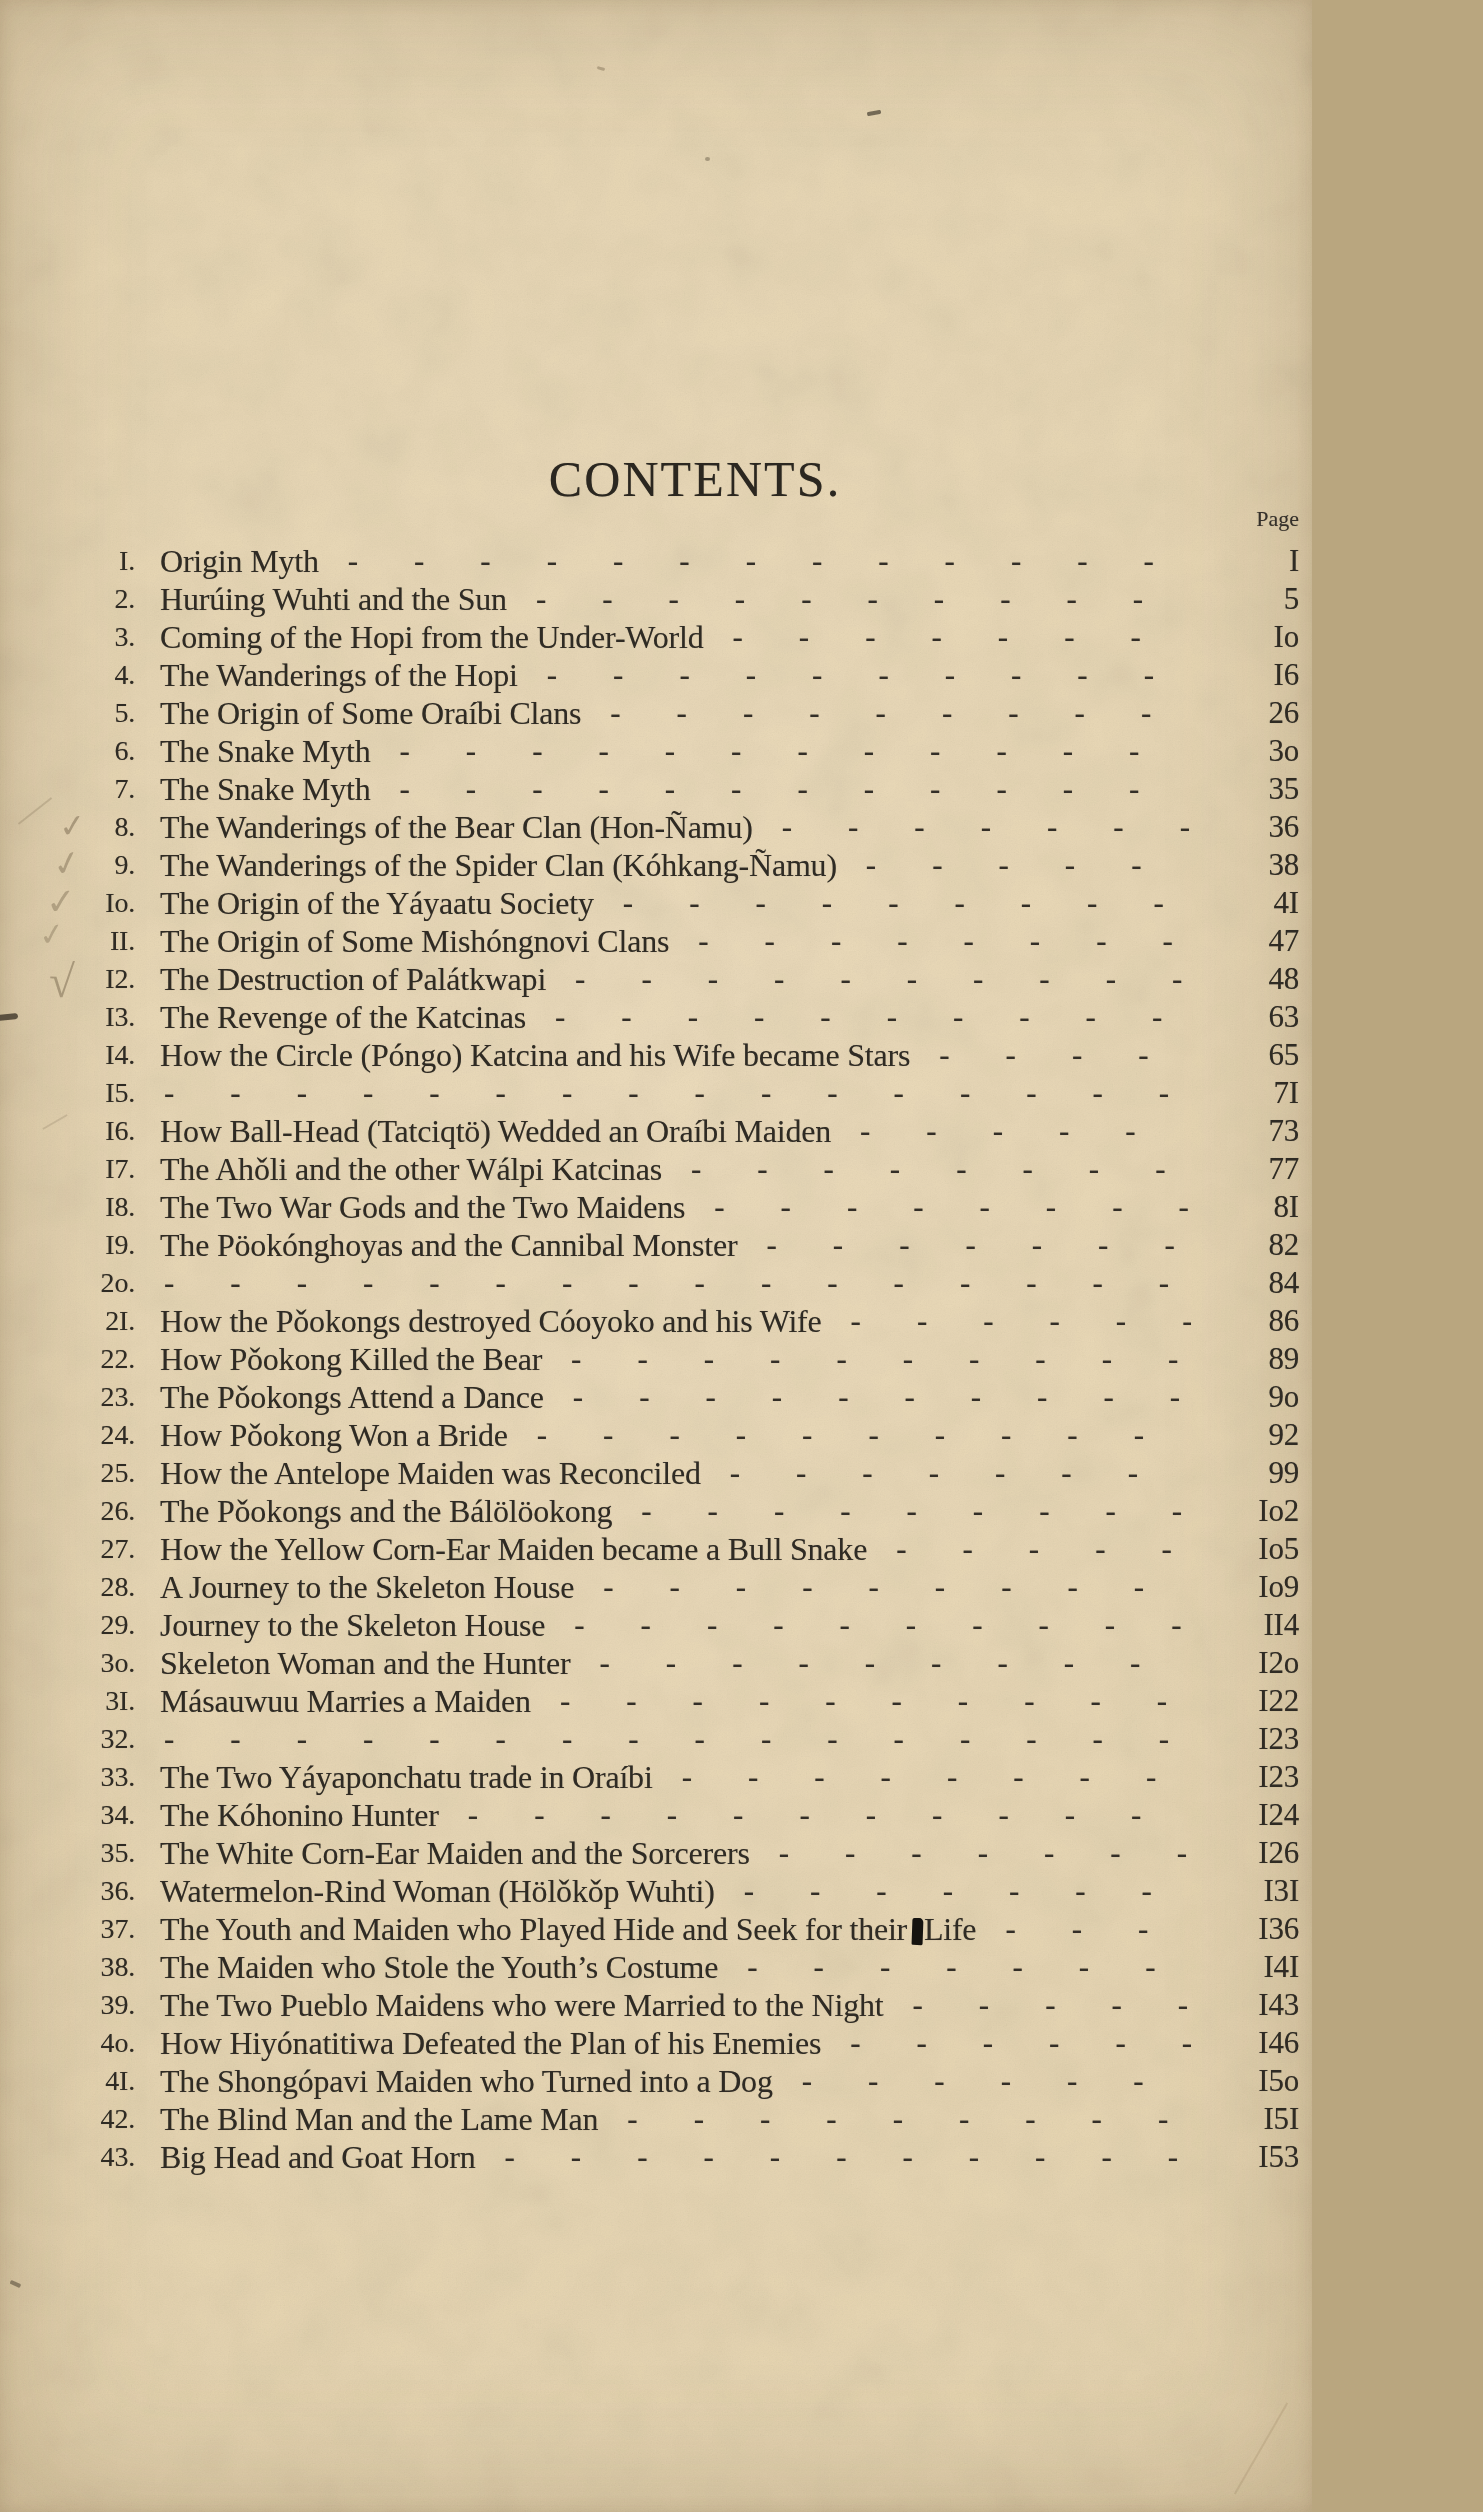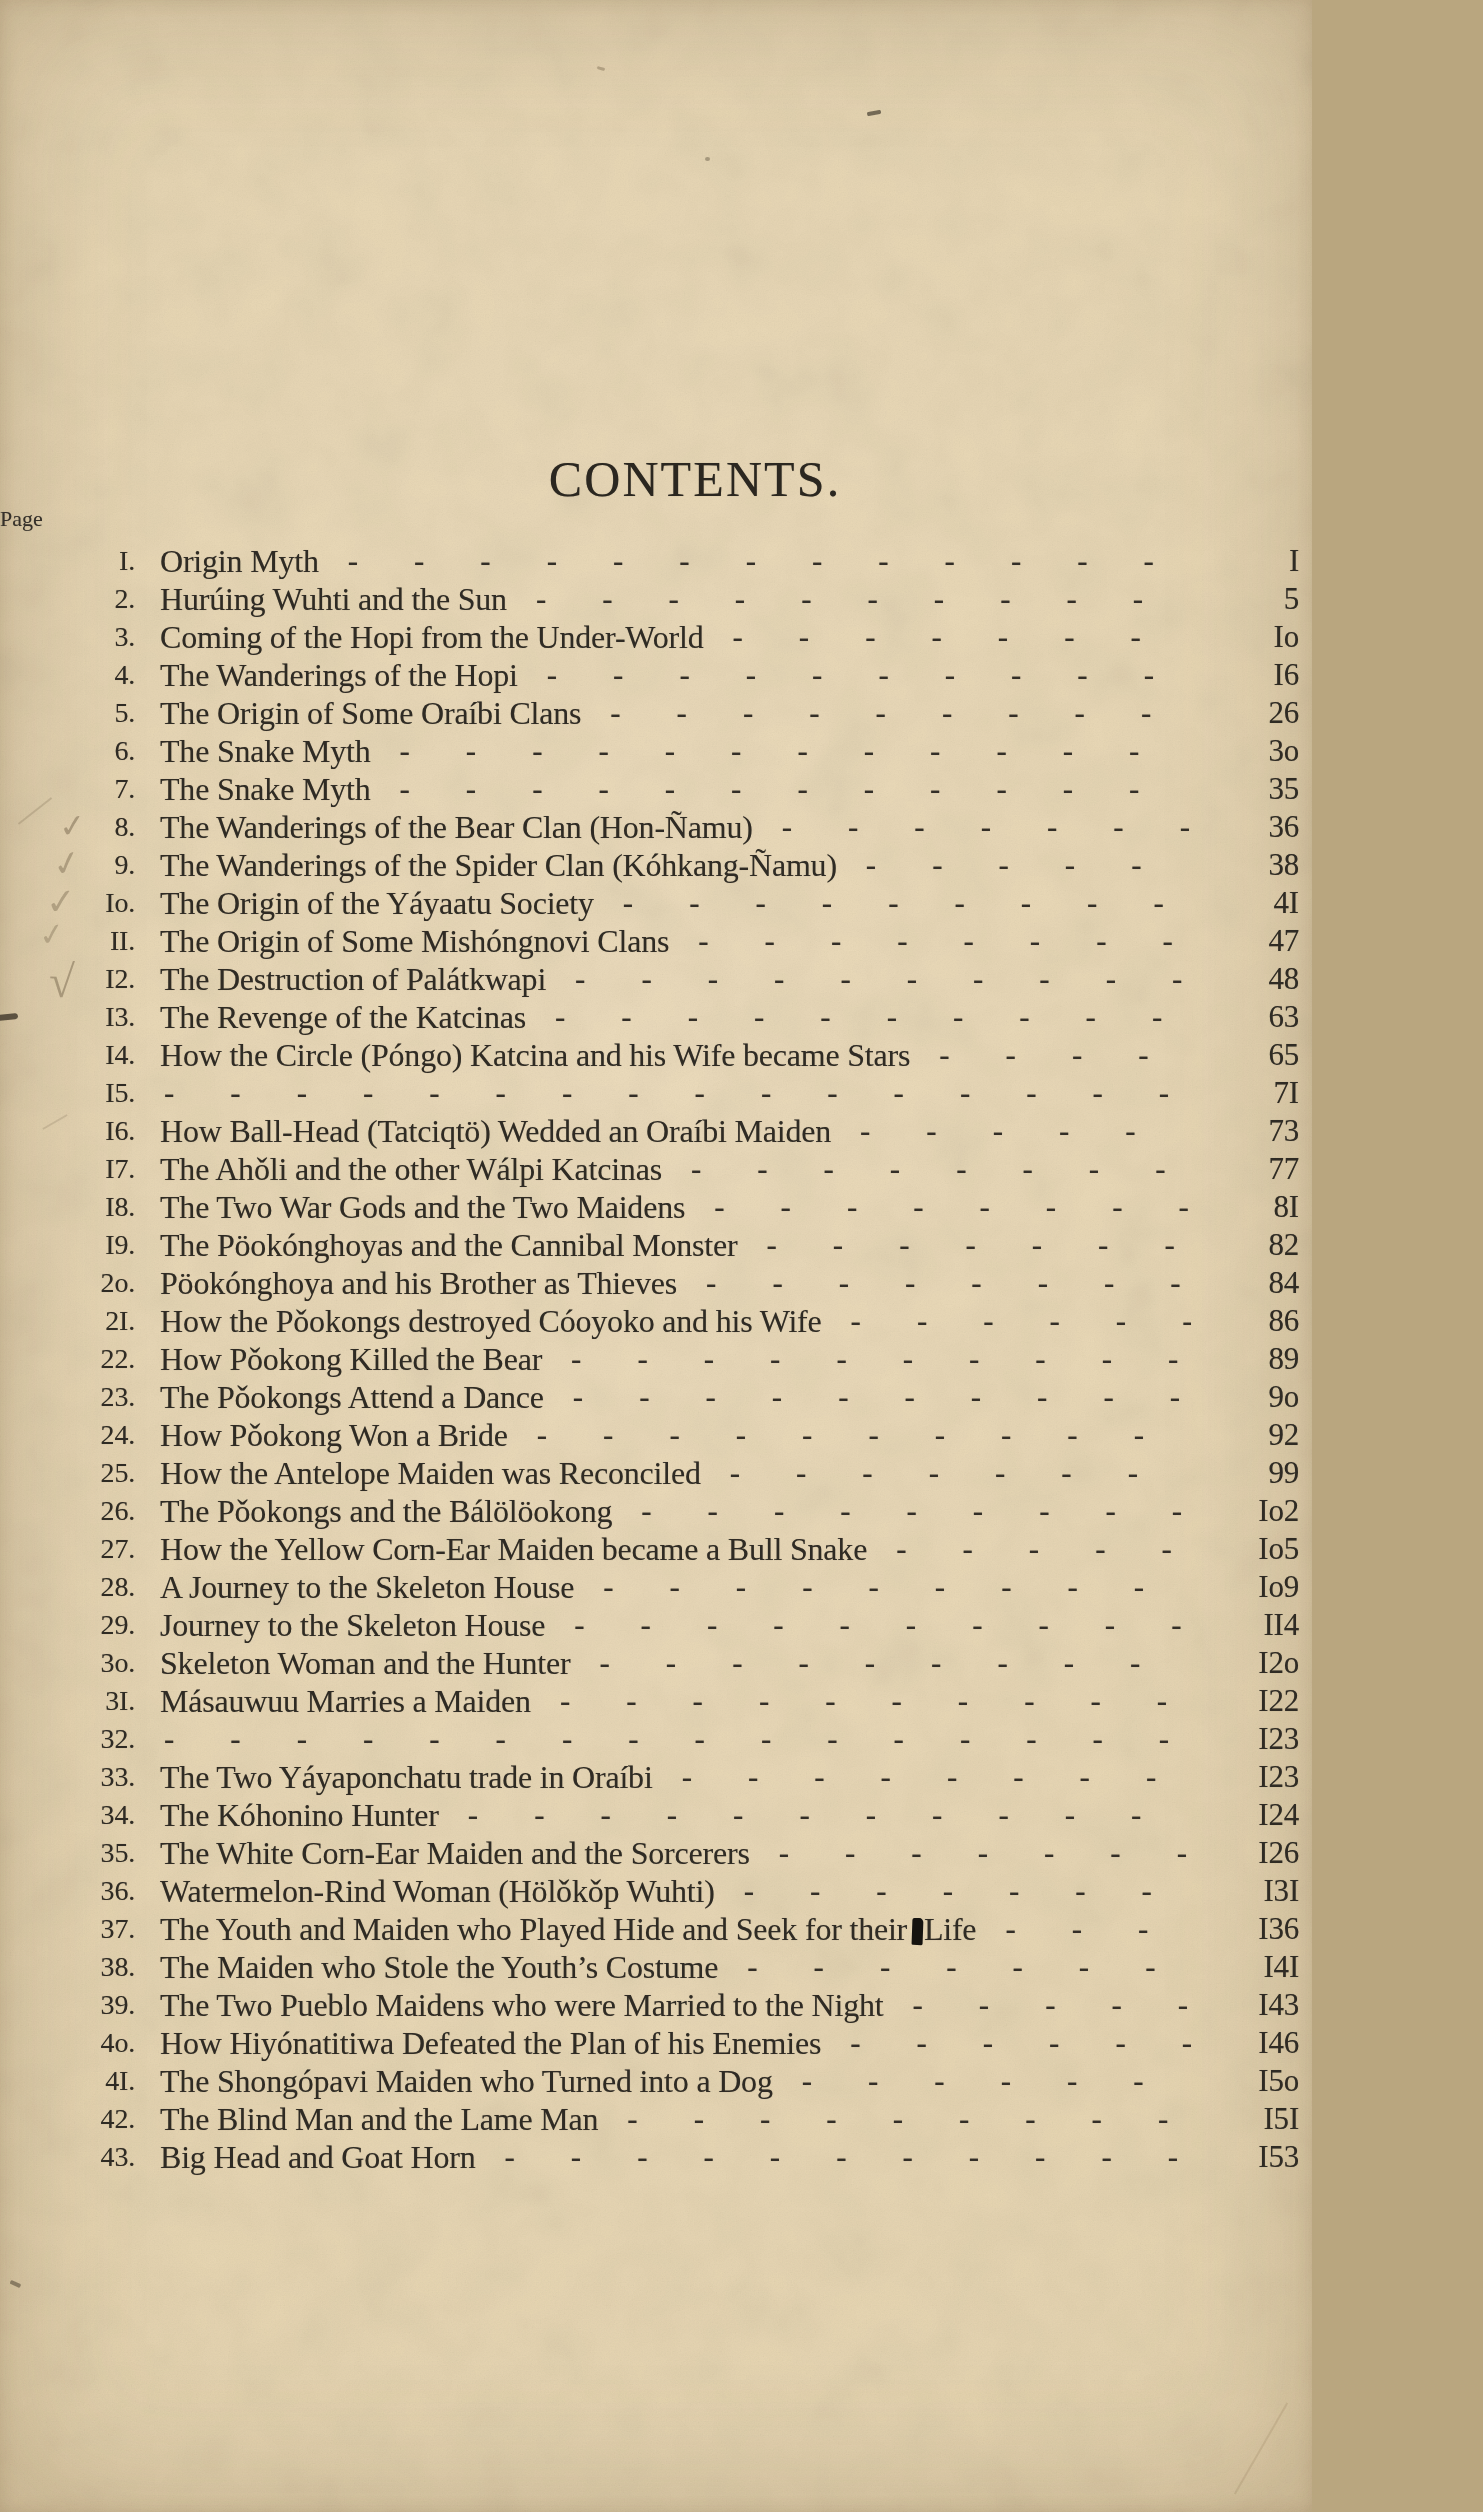--- a/index.html
+++ b/index.html
@@ -22,21 +22,21 @@
     font-size:50px;font-weight:normal;
     letter-spacing:2.1px;
     line-height:63px;
     color:#2b2720;
     text-shadow:0 0 0.7px rgba(43,39,32,.45);
     white-space:nowrap;
   }
   .page-label{
     position:absolute;
     left:0;top:506px;width:1299px;
-    text-align:left;
+    text-align:right;
     font-size:22px;
     color:#35302a;
     text-shadow:0 0 0.7px rgba(43,39,32,.3);
   }
   .entries{
     position:absolute;
     left:0;top:542px;width:1299px;
     font-size:32px;
     letter-spacing:-0.2px;
     text-shadow:0 0 0.7px rgba(43,39,32,.35);
@@ -233,21 +233,20 @@
         <span class="pagenum">8I</span>
       </div>
       <div class="row">
         <span class="num">I9.</span>
         <span class="etitle">The Pöokónghoyas and the Cannibal Monster</span>
         <span class="leader">----------------------------------------</span>
         <span class="pagenum">82</span>
       </div>
       <div class="row">
         <span class="num">2o.</span>
-        <span class="etitle">Pöokónghoya and his Brother as Thieves</span>
         <span class="leader">----------------------------------------</span>
         <span class="pagenum">84</span>
       </div>
       <div class="row">
         <span class="num">2I.</span>
         <span class="etitle">How the Pǒokongs destroyed Cóoyoko and his Wife</span>
         <span class="leader">----------------------------------------</span>
         <span class="pagenum">86</span>
       </div>
       <div class="row">

